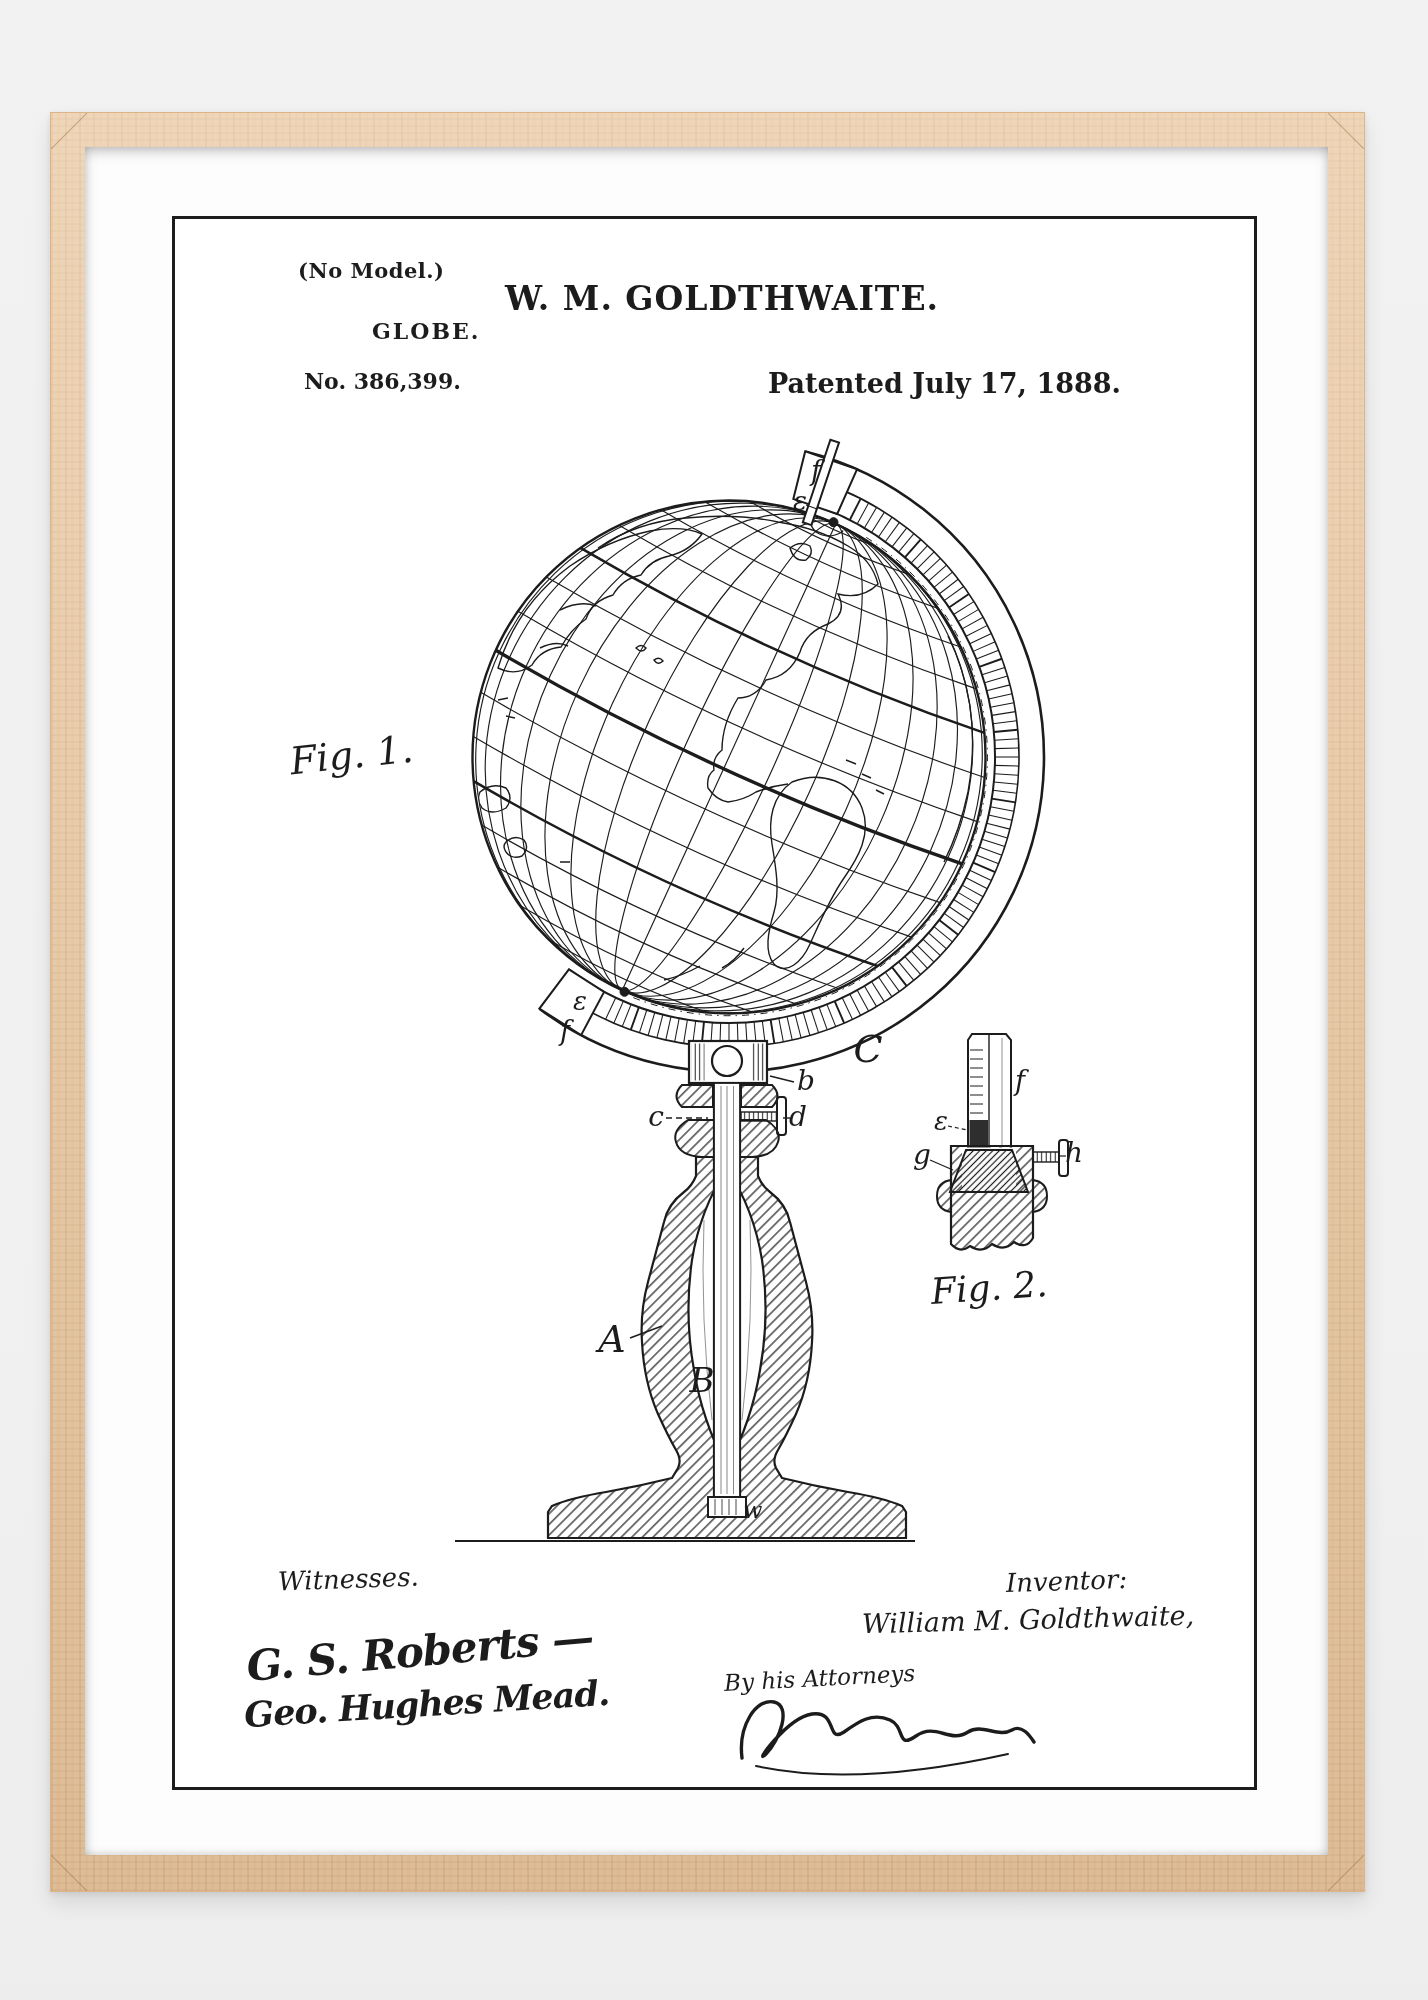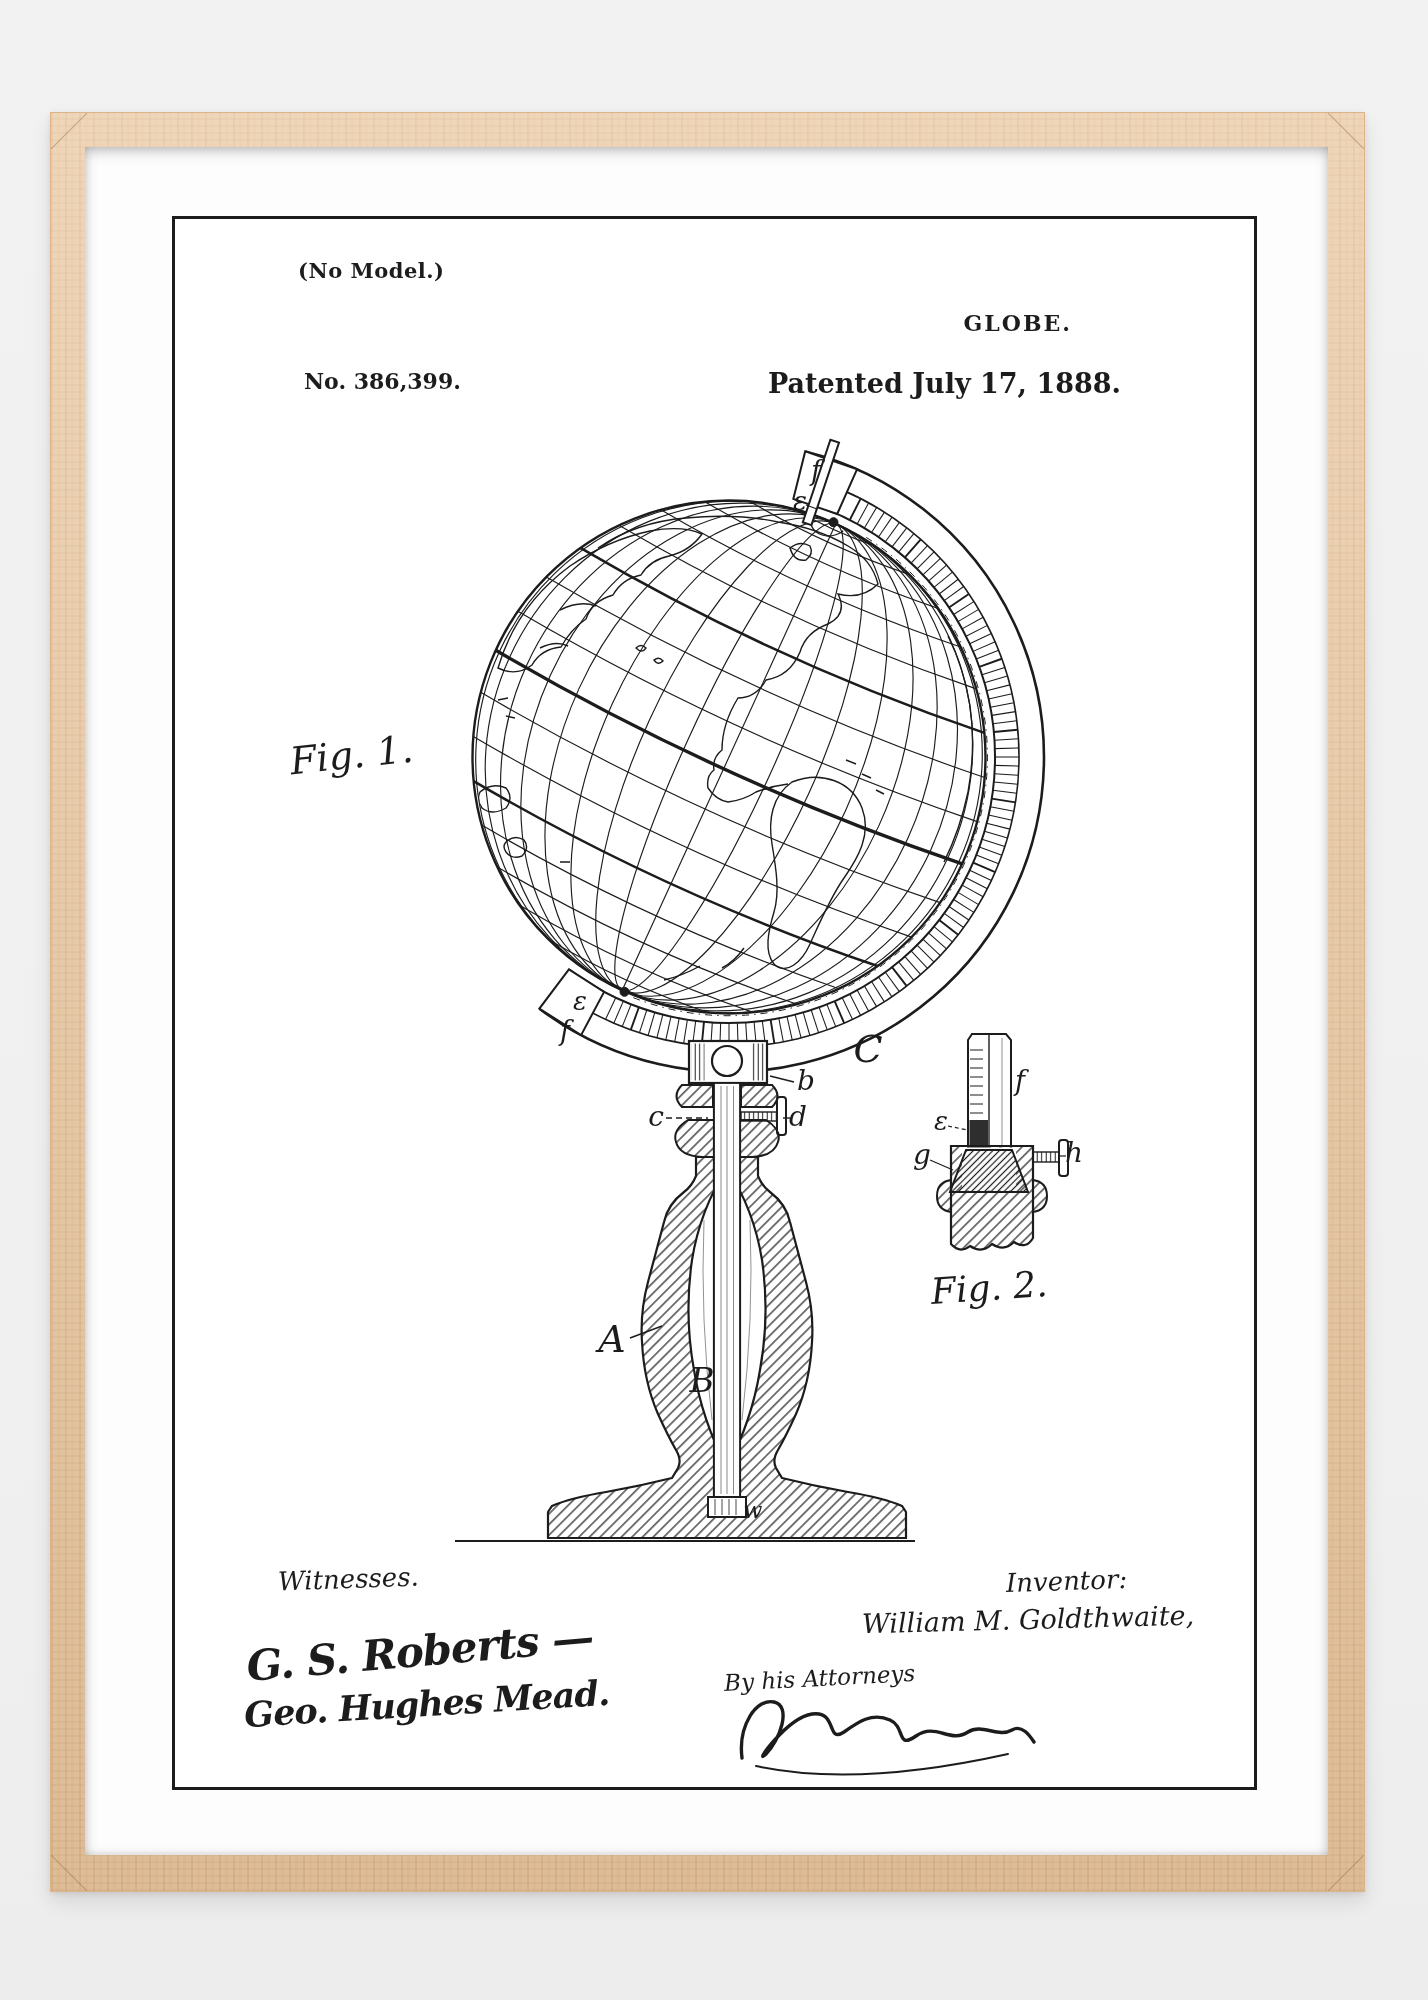--- a/index.html
+++ b/index.html
@@ -21,21 +21,21 @@
   .mitre.br{right:0;bottom:0;background:linear-gradient(315deg,transparent 48%,rgba(150,110,65,.45) 50%,transparent 52%)}
   .matte{position:absolute;left:85px;top:147px;width:1243px;height:1708px;background:#fdfdfd;
     box-shadow:inset 0 10px 13px -7px rgba(110,110,110,.5), inset 0 -7px 10px -7px rgba(120,120,120,.38),
                inset 9px 0 11px -8px rgba(120,120,120,.35), inset -9px 0 11px -8px rgba(120,120,120,.35);}
   .sheet{position:absolute;left:172px;top:216px;width:1085px;height:1574px;border:3px solid #1c1c1c;
          background:#fff;box-sizing:border-box}
   .t{position:absolute;white-space:nowrap;line-height:1.05}
   .slab{font-family:"DejaVu Serif",serif;font-weight:bold}
   .no-model{left:298px;top:260px;font-size:21px;letter-spacing:.5px}
   .title-line{left:372px;top:282px;width:700px;text-align:center;font-size:33px;letter-spacing:1px}
-  .subject-line{left:372px;top:312px;width:700px;text-align:right;font-size:22px;letter-spacing:2px}
+  .subject-line{left:372px;top:320px;width:700px;text-align:left;font-size:22px;letter-spacing:2px}
   .patent-no{left:304px;top:370px;font-size:22px}
   .patent-date{left:768px;top:370px;font-size:27px}
   .script{font-family:"DejaVu Serif",serif;font-style:italic}
   .fig1{left:290px;top:736px;font-size:38px;transform:rotate(-6deg)}
   .witnesses{left:278px;top:1566px;font-size:26px;transform:rotate(-2deg)}
   .inventor{left:1006px;top:1568px;font-size:26px;transform:rotate(-2deg)}
   .inv-name{left:862px;top:1606px;font-size:27px;transform:rotate(-1.5deg)}
   .attorneys{left:724px;top:1666px;font-size:23px;transform:rotate(-3deg)}
   .sig1{left:246px;top:1630px;font-size:42px;font-weight:bold;transform:rotate(-5deg);letter-spacing:-1px}
   .sig2{left:244px;top:1686px;font-size:35px;font-weight:bold;transform:rotate(-3.5deg);letter-spacing:-1px}
@@ -49,20 +49,21 @@
   <div class="frame">
     <div class="mitre tl"></div>
     <div class="mitre tr"></div>
     <div class="mitre bl"></div>
     <div class="mitre br"></div>
   </div>
   <div class="matte"></div>
   <div class="sheet"></div>
 
   <div class="t slab no-model">(No Model.)</div>
+  <div class="t slab title-line">W. M. GOLDTHWAITE.</div>
   <div class="t slab subject-line">GLOBE.</div>
   <div class="t slab patent-no">No. 386,399.</div>
   <div class="t slab patent-date">Patented July 17, 1888.</div>
 
   <div class="t script fig1">Fig. 1.</div>
 
   <div class="t script witnesses">Witnesses.</div>
   <div class="t script inventor">Inventor:</div>
   <div class="t script inv-name">William M. Goldthwaite,</div>
   <div class="t script attorneys">By his Attorneys</div>

